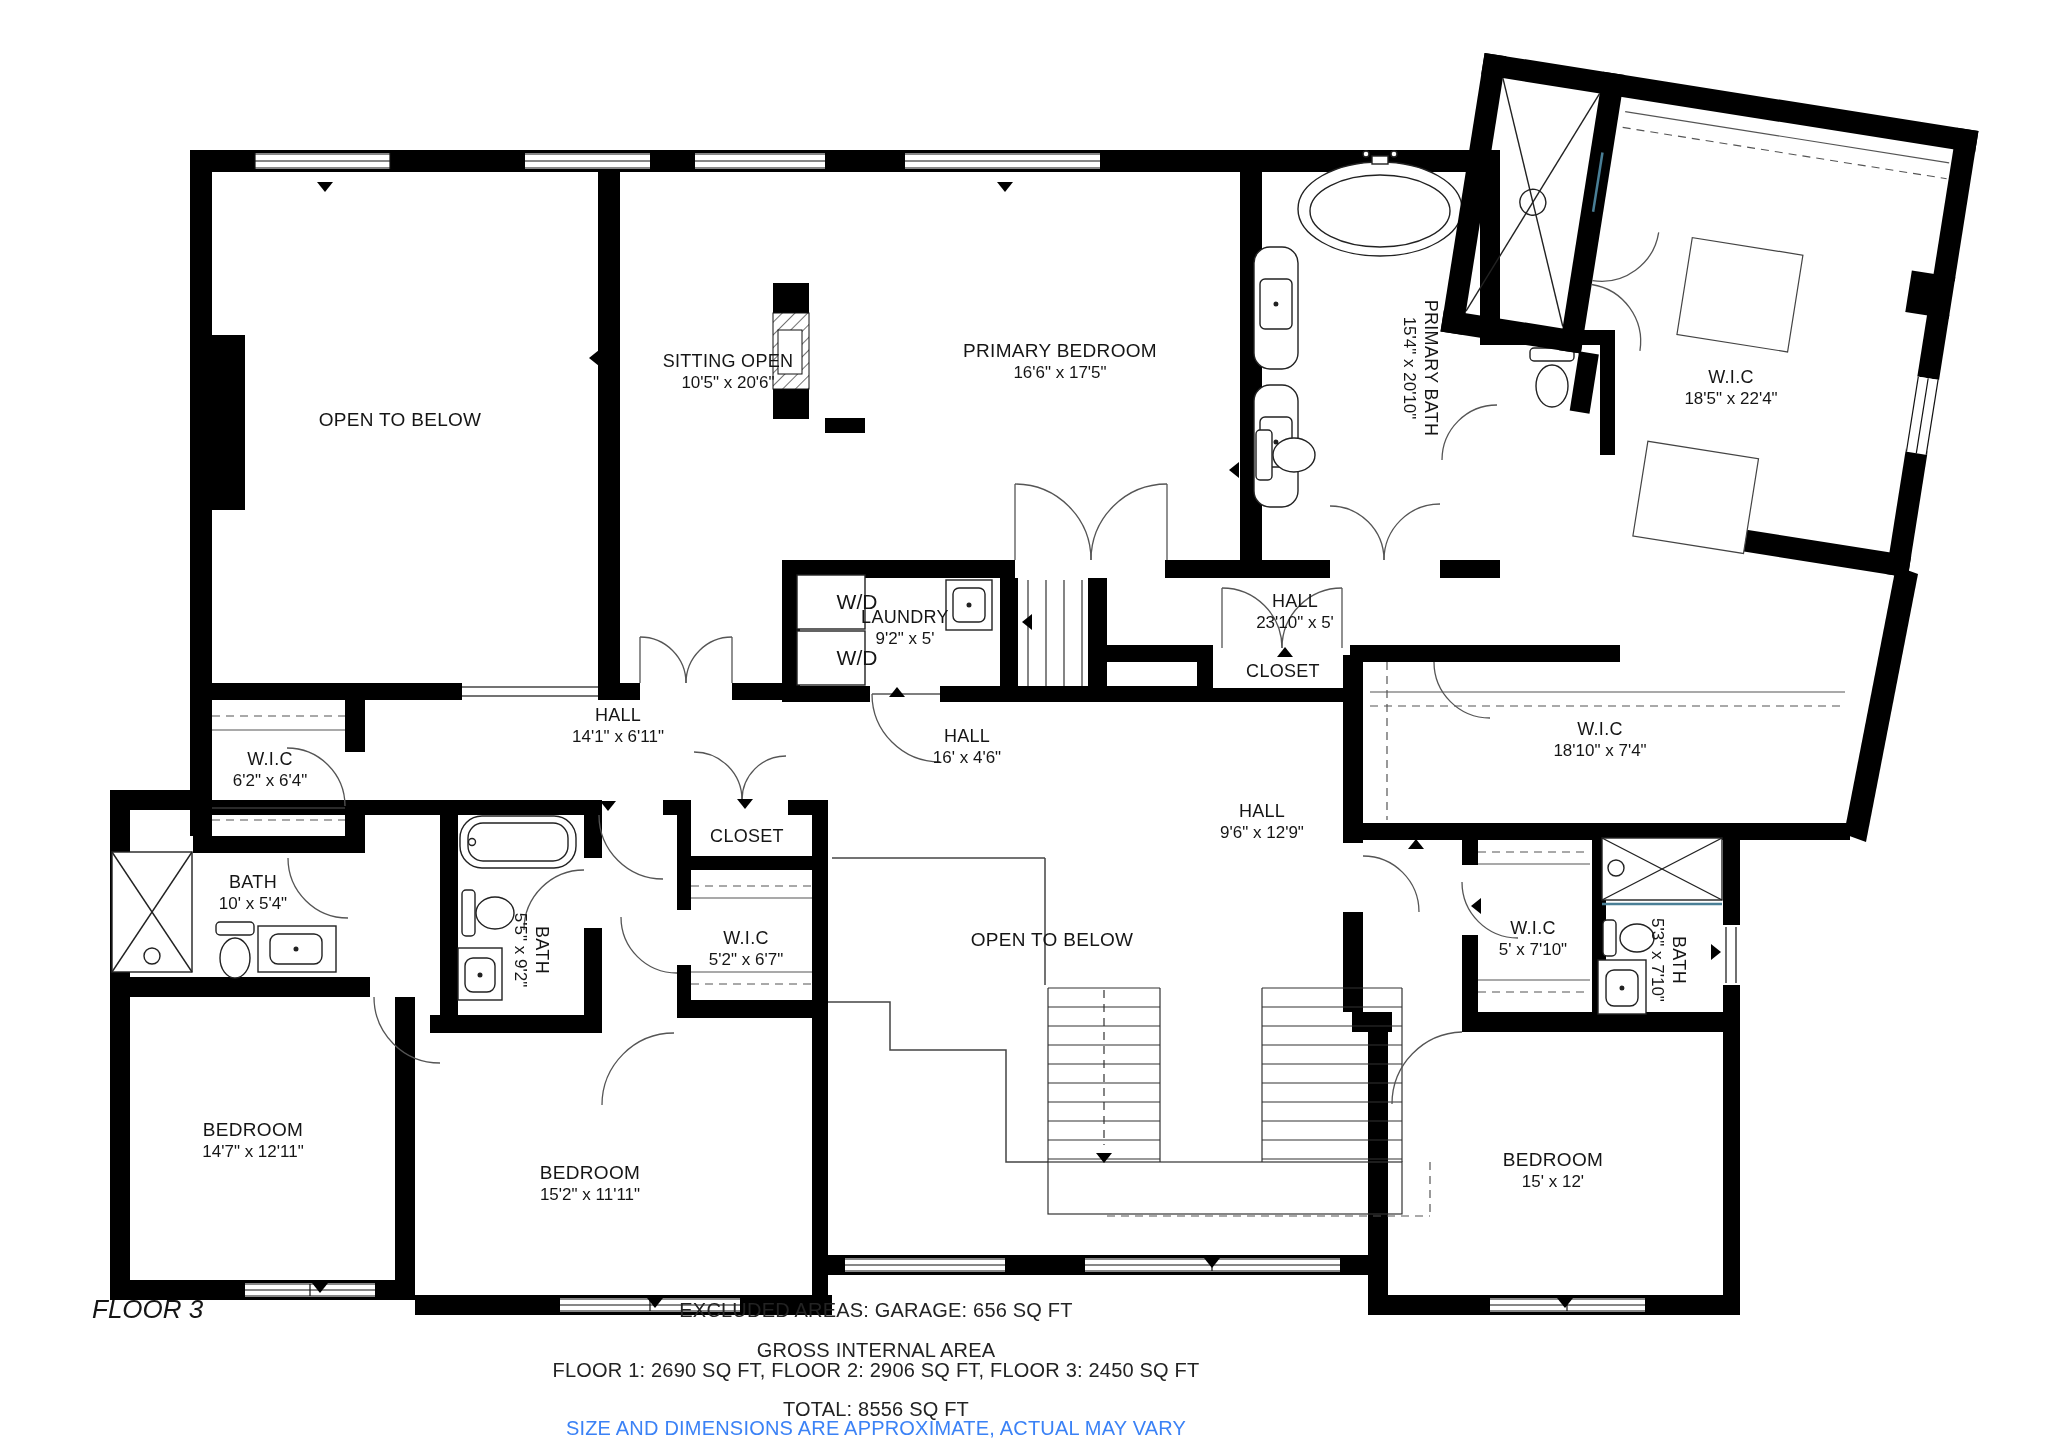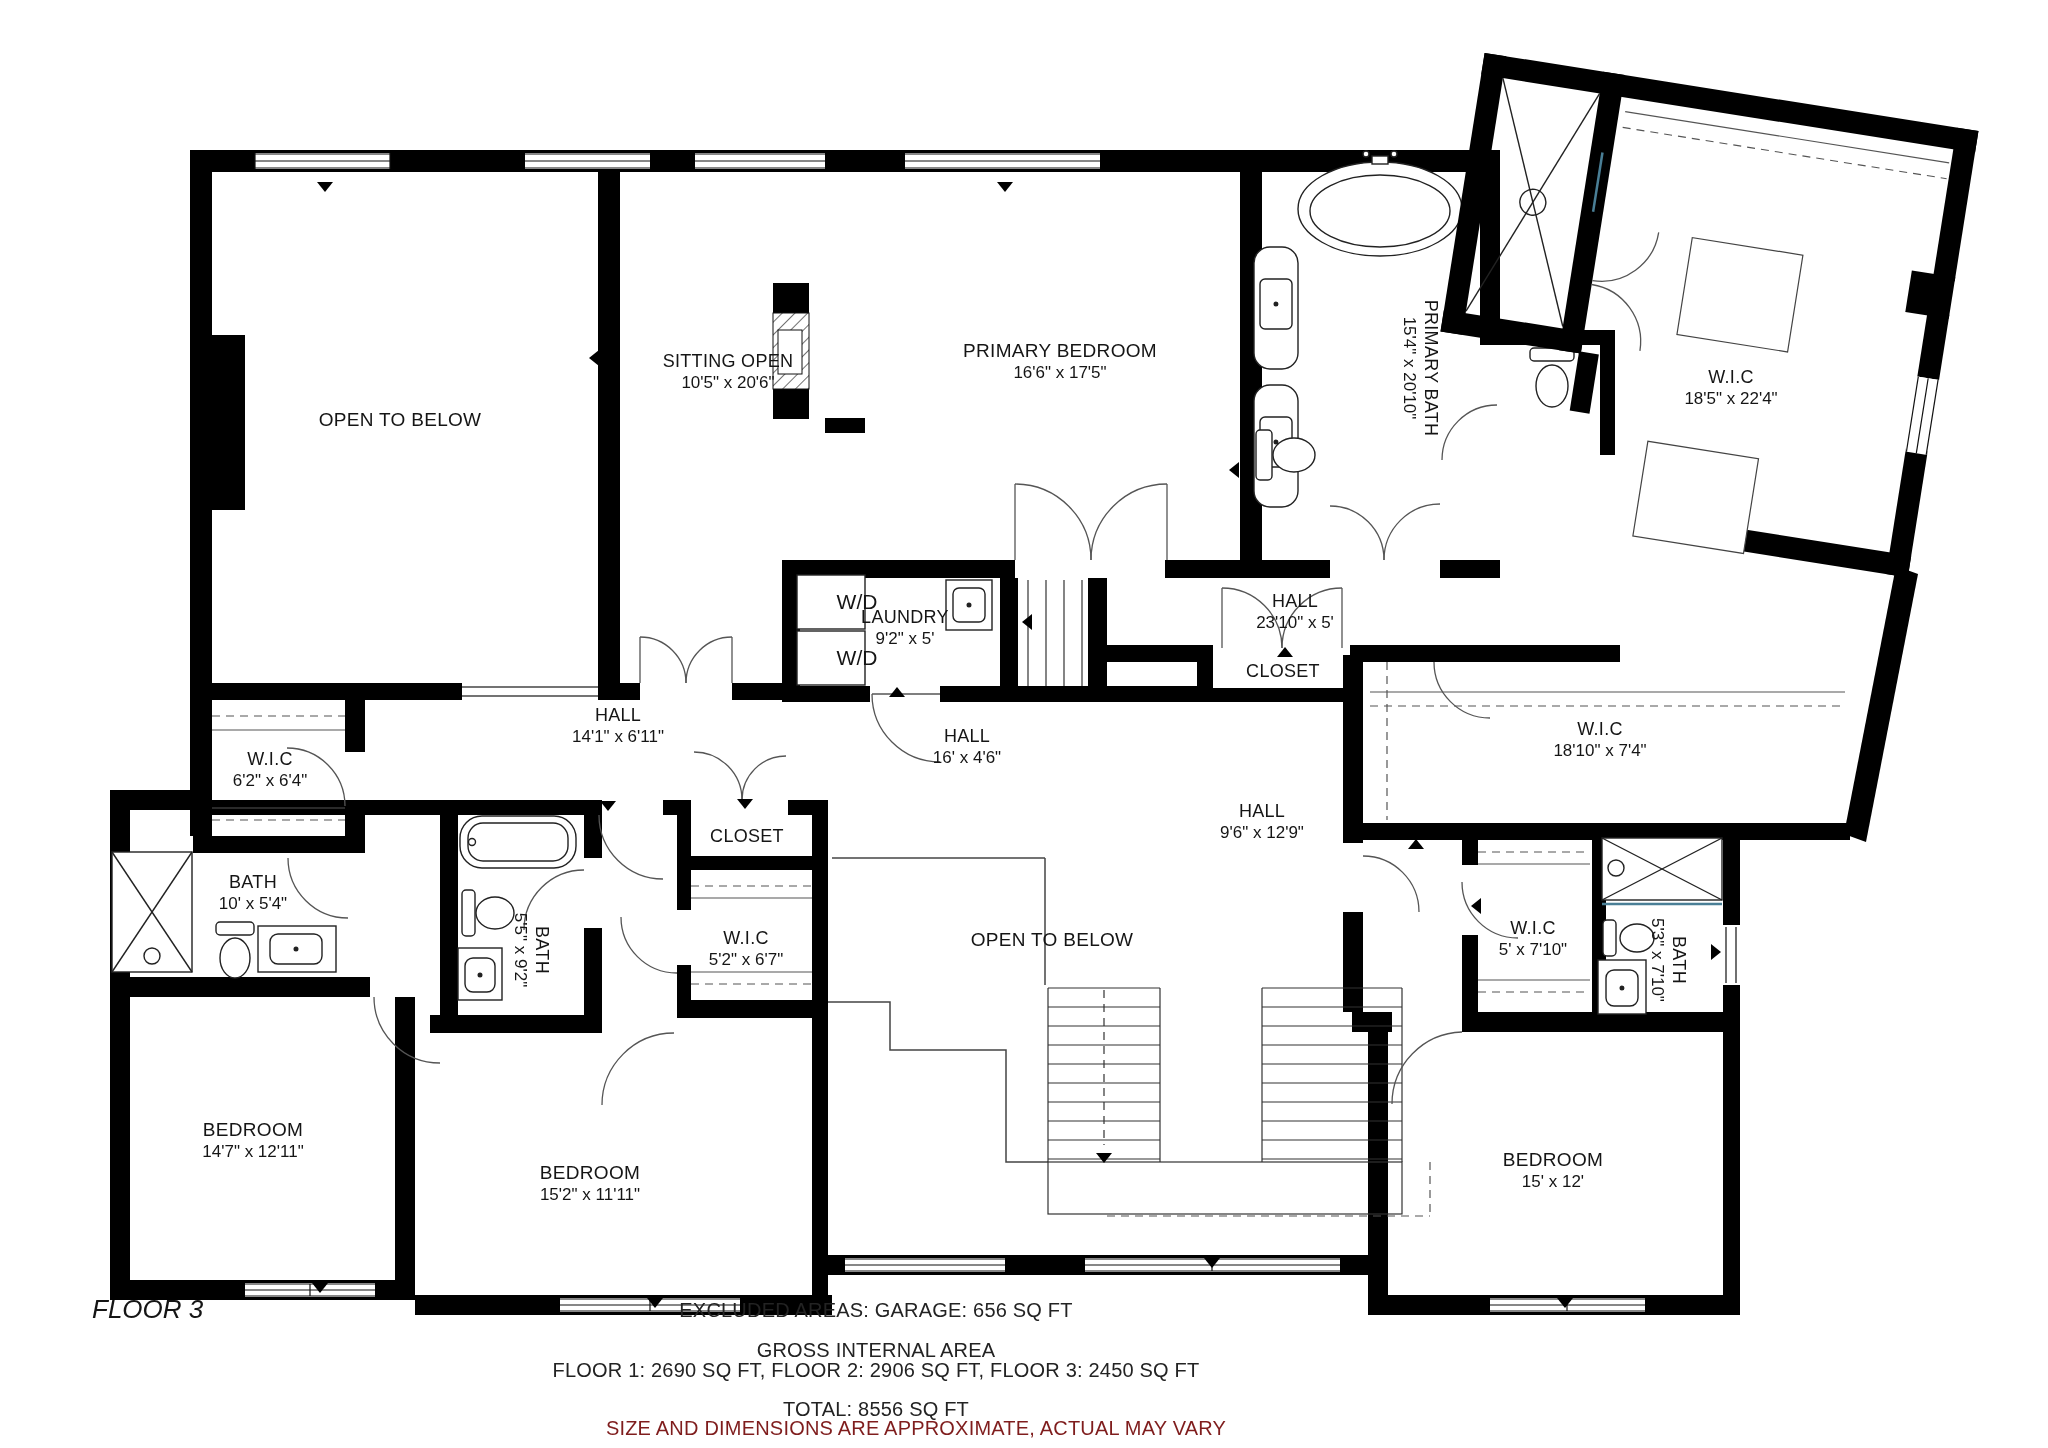--- a/index.html
+++ b/index.html
@@ -9,21 +9,21 @@
   .lbl{position:absolute;transform:translate(-50%,-50%);text-align:center;
        line-height:1.2;white-space:nowrap;color:#151515;}
   .lbl .nm{display:block;font-size:18px;letter-spacing:.3px;}
   .lbl .dm{display:block;font-size:17px;}
   .lbl.v{transform:translate(-50%,-50%) rotate(90deg);}
   .lbl.big .nm{font-size:19px;}
   .wd{position:absolute;transform:translate(-50%,-50%);font-size:21px;color:#151515;margin-left:26px;}
   .floor-tag{position:absolute;font-size:26px;color:#151515;font-style:italic;}
   .footer-line{position:absolute;transform:translate(-50%,-50%);font-size:20px;
                color:#232323;white-space:nowrap;letter-spacing:.2px;}
-  .footer-line.muted{color:#7f1d1d;margin-left:40px;}
+  .footer-line.muted{color:#3b82f6;}
 </style>
 </head>
 <body>
 
 <div class="stage">
 
 <svg width="2048" height="1448" viewBox="0 0 2048 1448">
   <defs>
     <pattern id="hatch" width="9" height="9" patternUnits="userSpaceOnUse" patternTransform="rotate(45)">
       <line x1="0" y1="0" x2="0" y2="9" stroke="#333" stroke-width="1.4"></line>

